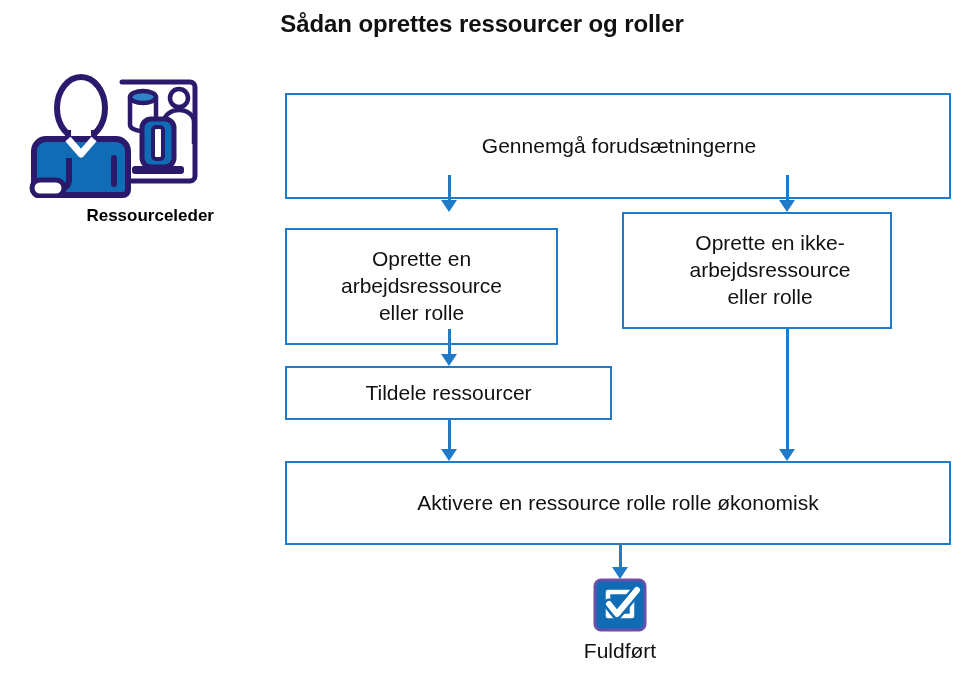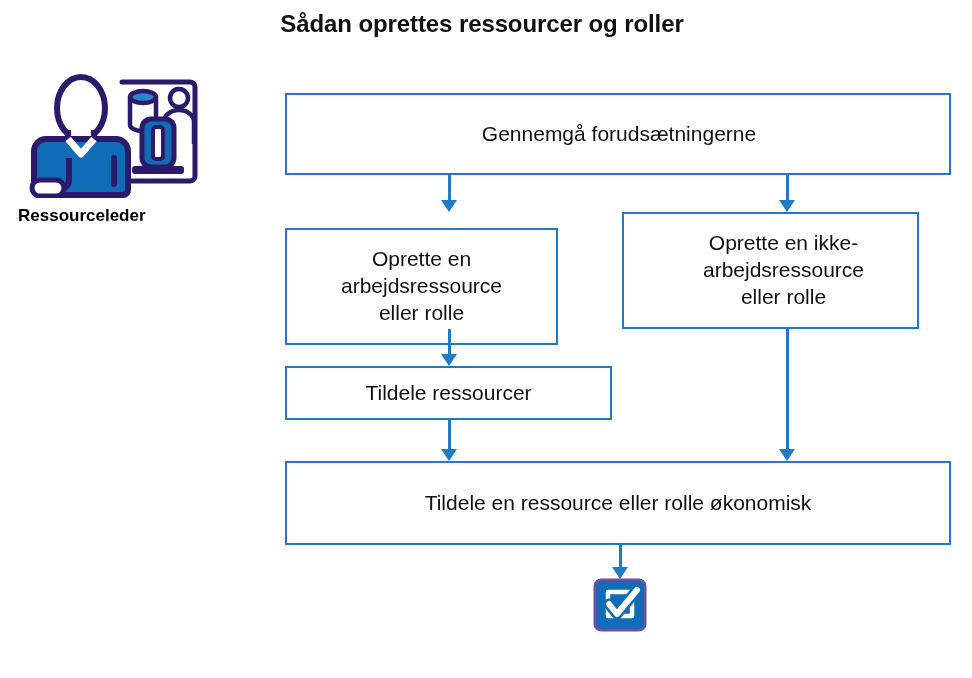--- a/index.html
+++ b/index.html
@@ -35,21 +35,21 @@
     top: 72px;
     width: 196px;
   }
   #persona-icon {
     width: 196px;
     height: 126px;
     display: block;
   }
   #persona-label {
     margin-top: 8px;
-    text-align: left;
+    text-align: right;
     font-size: 17px;
     font-weight: bold;
     color: #000000;
   }
 
   
   .flow-box {
     position: absolute;
     box-sizing: border-box;
     border: 2px solid #1F7AC8;
@@ -58,23 +58,23 @@
     align-items: center;
     justify-content: center;
     text-align: center;
     font-size: 21px;
     line-height: 1.28;
     color: #111111;
     padding: 2px 6px;
     white-space: pre-line;
   }
 
-  #box-review      { left: 285px; top: 93px;  width: 666px; height: 82px; padding-left: 8px; }
+  #box-review      { left: 285px; top: 93px;  width: 666px; height: 106px; padding-left: 8px; }
   #box-work-res    { left: 285px; top: 228px; width: 273px; height: 117px; }
-  #box-nonwork-res { left: 622px; top: 212px; width: 297px; height: 117px; padding-left: 32px; }
+  #box-nonwork-res { left: 622px; top: 212px; width: 270px; height: 117px; padding-left: 32px; }
   #box-competency  { left: 285px; top: 366px; width: 327px; height: 54px; }
   #box-activate    { left: 285px; top: 461px; width: 666px; height: 84px; }
 
   
   .arrow {
     position: absolute;
   }
   .arrow .shaft {
     position: absolute;
     left: 50%;
@@ -171,21 +171,21 @@
 <div class="flow-box" id="box-work-res">Oprette en
 arbejdsressource
 eller rolle</div>
 
 <div class="flow-box" id="box-nonwork-res">Oprette en ikke-
 arbejdsressource
 eller rolle</div>
 
 <div class="flow-box" id="box-competency">Tildele ressourcer</div>
 
-<div class="flow-box" id="box-activate">Tildele en ressource eller rolle økonomisk</div>
+<div class="flow-box" id="box-activate">Aktivere en ressource rolle rolle økonomisk</div>
 
 <div class="arrow" id="arrow-review-to-work">
   <div class="shaft"></div>
   <div class="head"></div>
 </div>
 
 <div class="arrow" id="arrow-review-to-nonwork">
   <div class="shaft"></div>
   <div class="head"></div>
 </div>
@@ -210,13 +210,14 @@
   <div class="head"></div>
 </div>
 
 <div id="completed">
   <svg id="completed-icon" viewBox="0 0 56 56">
     <rect x="3" y="3" width="50" height="50" rx="6" fill="#0F6CB5" stroke="#6B4FA8" stroke-width="3"></rect>
     <path d="M16 15 H40 V39 H16 Z" fill="none" stroke="#ffffff" stroke-width="4.5" stroke-linejoin="round"></path>
     <path d="M17 27 L25 37 L45 13" fill="none" stroke="#0F6CB5" stroke-width="11" stroke-linecap="round" stroke-linejoin="round"></path>
     <path d="M17 27 L25 37 L45 13" fill="none" stroke="#ffffff" stroke-width="6" stroke-linecap="round" stroke-linejoin="round"></path>
   </svg>
+  <div id="completed-label">Fuldført</div>
 </div>
 
 </body></html>

